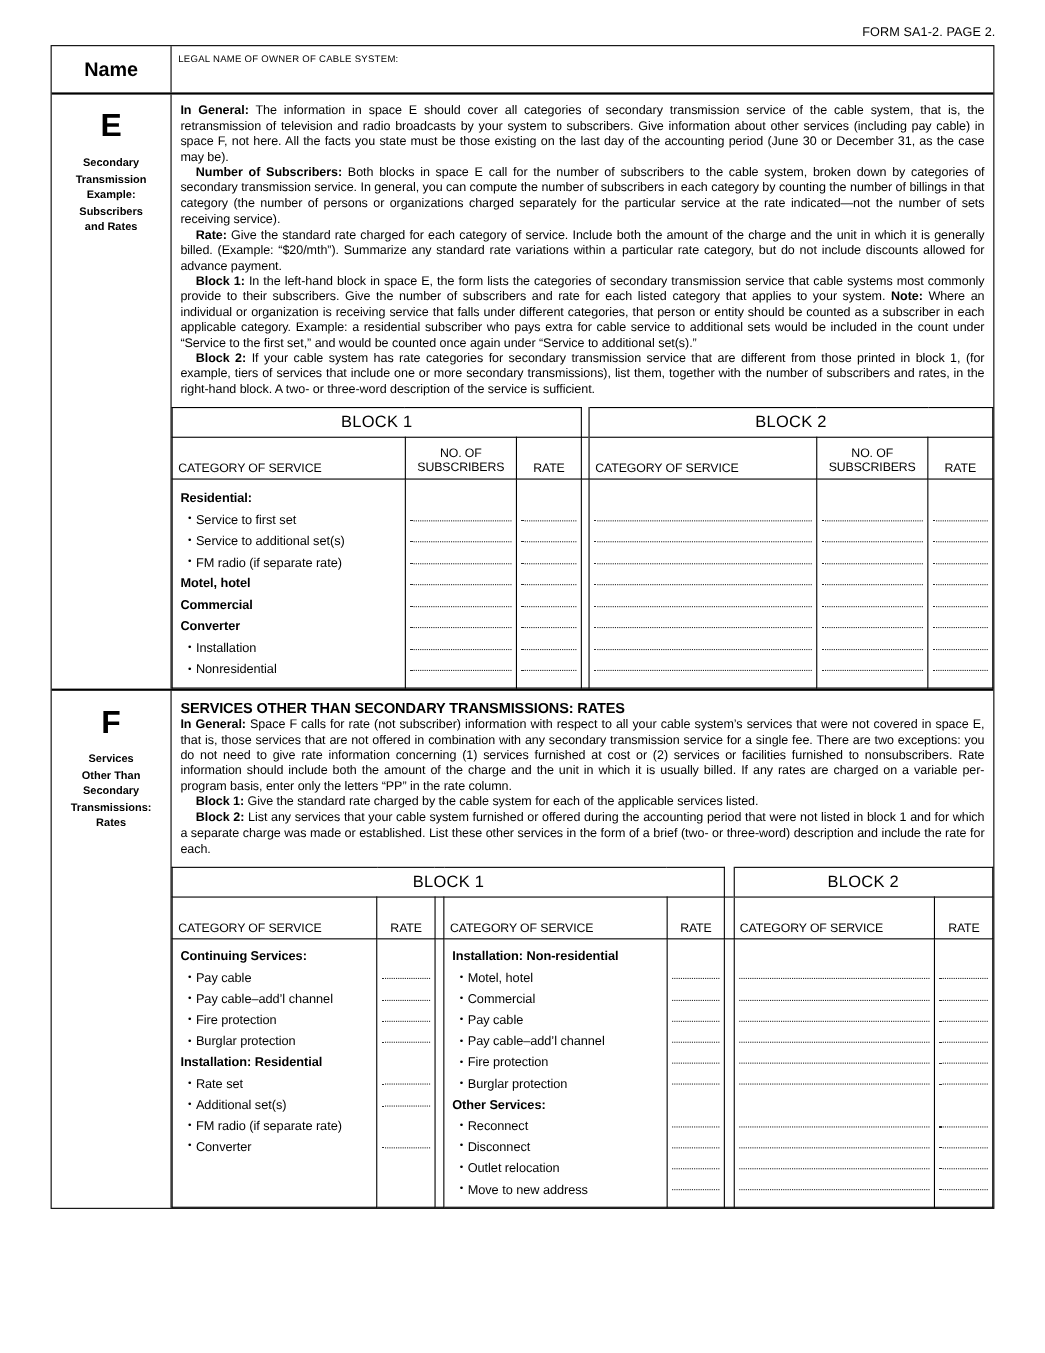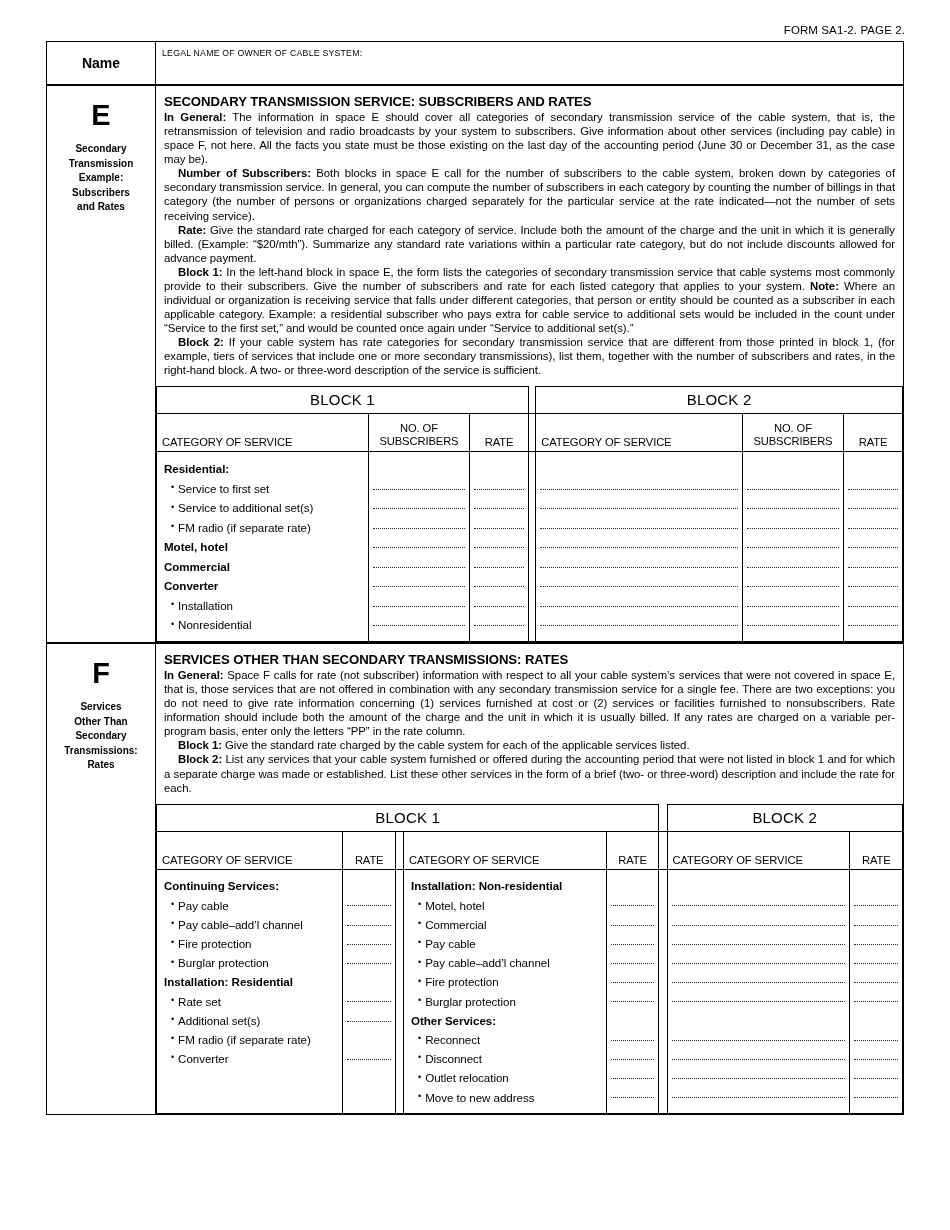--- a/index.html
+++ b/index.html
@@ -23,21 +23,21 @@
     border:1px solid #000;
     box-sizing:border-box;
   }
 
   
   .name-row{display:flex;border-bottom:2px solid #000;}
   .name-label{
     width:109px;flex:0 0 109px;
     border-right:1px solid #000;
     display:flex;align-items:center;justify-content:center;
-    font-weight:bold;font-size:14px;
+    font-weight:bold;font-size:18px;
     padding:9px 0;
     box-sizing:border-box;
   }
   .name-value{
     flex:1;padding:6px 0 0 6px;font-size:8.7px;letter-spacing:.25px;
     height:42px;box-sizing:border-box;
   }
 
   
   .sec-row{display:flex;}
@@ -150,21 +150,20 @@
           <div>Secondary</div>
           <div>Transmission</div>
           <div>Example:</div>
           <div>Subscribers</div>
           <div>and Rates</div>
         </div>
       </div>
 
       <div class="sec-body">
         <div class="sec-inner">
-          <div class="sec-title">SECONDARY TRANSMISSION SERVICE: SUBSCRIBERS AND RATES</div>
 
           <p class="para"><b>In General:</b><span> The information in space E should cover all categories of secondary transmission service of the cable system, that is, the retransmission of television and radio broadcasts by your system to subscribers. Give information about other services (including pay cable) in space F, not here. All the facts you state must be those existing on the last day of the accounting period (June 30 or December 31, as the case may be).</span></p>
 
           <p class="para indent"><b>Number of Subscribers:</b><span> Both blocks in space E call for the number of subscribers to the cable system, broken down by categories of secondary transmission service. In general, you can compute the number of subscribers in each category by counting the number of billings in that category (the number of persons or organizations charged separately for the particular service at the rate indicated—not the number of sets receiving service).</span></p>
 
           <p class="para indent"><b>Rate:</b><span> Give the standard rate charged for each category of service. Include both the amount of the charge and the unit in which it is generally billed. (Example: “$20/mth”). Summarize any standard rate variations within a particular rate category, but do not include discounts allowed for advance payment.</span></p>
 
           <p class="para indent"><b>Block 1:</b><span> In the left-hand block in space E, the form lists the categories of secondary transmission service that cable systems most commonly provide to their subscribers. Give the number of subscribers and rate for each listed category that applies to your system. </span><b>Note:</b><span> Where an individual or organization is receiving service that falls under different categories, that person or entity should be counted as a subscriber in each applicable category. Example: a residential subscriber who pays extra for cable service to additional sets would be included in the count under “Service to the first set,” and would be counted once again under “Service to additional set(s).”</span></p>
 
           <p class="para indent"><b>Block 2:</b><span> If your cable system has rate categories for secondary transmission service that are different from those printed in block 1, (for example, tiers of services that include one or more secondary transmissions), list them, together with the number of subscribers and rates, in the right-hand block. A two- or three-word description of the service is sufficient.</span></p>

